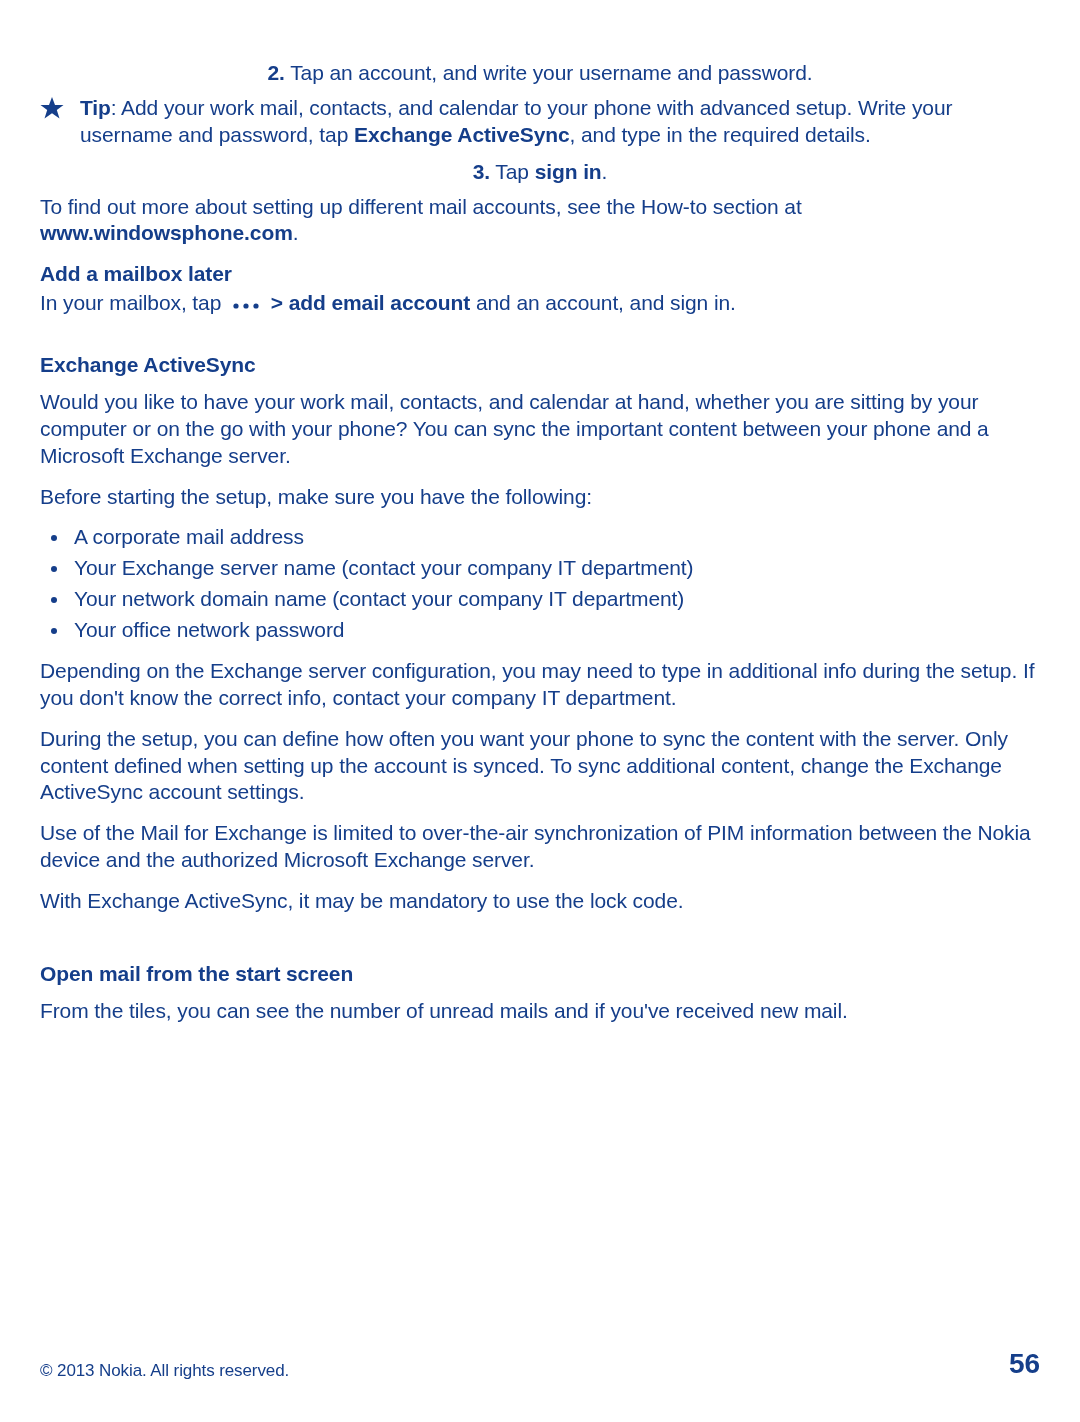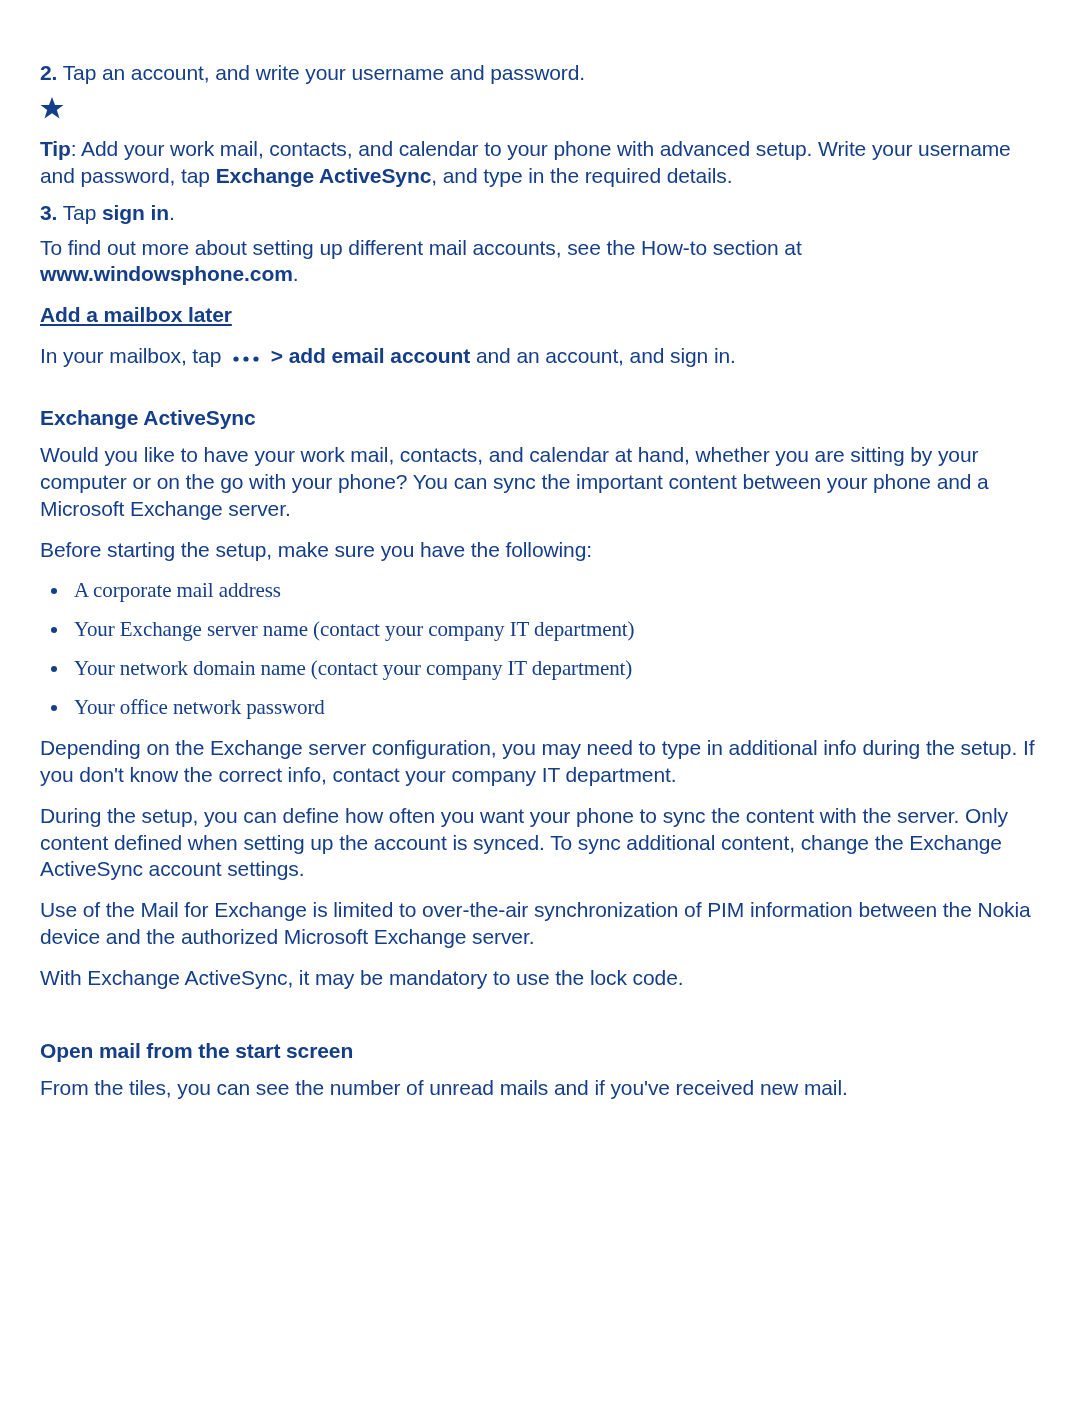--- a/index.html
+++ b/index.html
@@ -19,59 +19,57 @@
     line-height: 1.28;
     position: relative;
     letter-spacing: -0.1px;
   }
   .para {
     margin: 0 0 14px 0;
   }
   .bold { font-weight: 700; }
   .step {
     margin: 0 0 8px 0;
+    text-align: center;
   }
   .tip-row {
     display: flex;
     align-items: flex-start;
     margin: 2px 0 10px 0;
-    flex-direction: column;
   }
   .tip-star {
     flex: 0 0 40px;
     display: flex;
     align-items: flex-start;
     justify-content: flex-start;
     padding-top: 1px;
   }
   .tip-star svg { display: block; }
   .tip-text { flex: 1; }
   .section-heading {
     font-weight: 700;
     margin: 22px 0 10px 0;
   }
   .subheading {
     font-weight: 700;
-    margin: 10px 0 14px 0;
-    text-decoration: underline;
+    margin: 10px 0 2px 0;
   }
   .inline-dots {
     display: inline-block;
     vertical-align: middle;
     margin: 0 4px;
   }
   .inline-dots svg { display: inline-block; vertical-align: middle; }
   ul.req-list {
     margin: 6px 0 14px 0;
     padding-left: 30px;
   }
   ul.req-list li {
-    margin: 12px 0;
+    margin: 4px 0;
     padding-left: 4px;
-    font-family: Liberation Serif, serif;
   }
   .footer {
     position: absolute;
     bottom: 40px;
     left: 40px;
     right: 40px;
     display: flex;
     justify-content: space-between;
     align-items: flex-end;
     font-size: 17px;
@@ -141,14 +139,18 @@
     <p class="para">During the setup, you can define how often you want your phone to sync the content with the server. Only content defined when setting up the account is synced. To sync additional content, change the Exchange ActiveSync account settings.</p>
     <p class="para">Use of the Mail for Exchange is limited to over-the-air synchronization of PIM information between the Nokia device and the authorized Microsoft Exchange server.</p>
     <p class="para">With Exchange ActiveSync, it may be mandatory to use the lock code.</p>
   </div>
 
   <div class="open-mail-block">
     <div class="section-heading">Open mail from the start screen</div>
     <p class="para">From the tiles, you can see the number of unread mails and if you've received new mail.</p>
   </div>
 
+  <div class="footer">
+    <span>© 2013 Nokia. All rights reserved.</span>
+    <span class="page-num">56</span>
+  </div>
 
 </div>
 
 </body></html>

